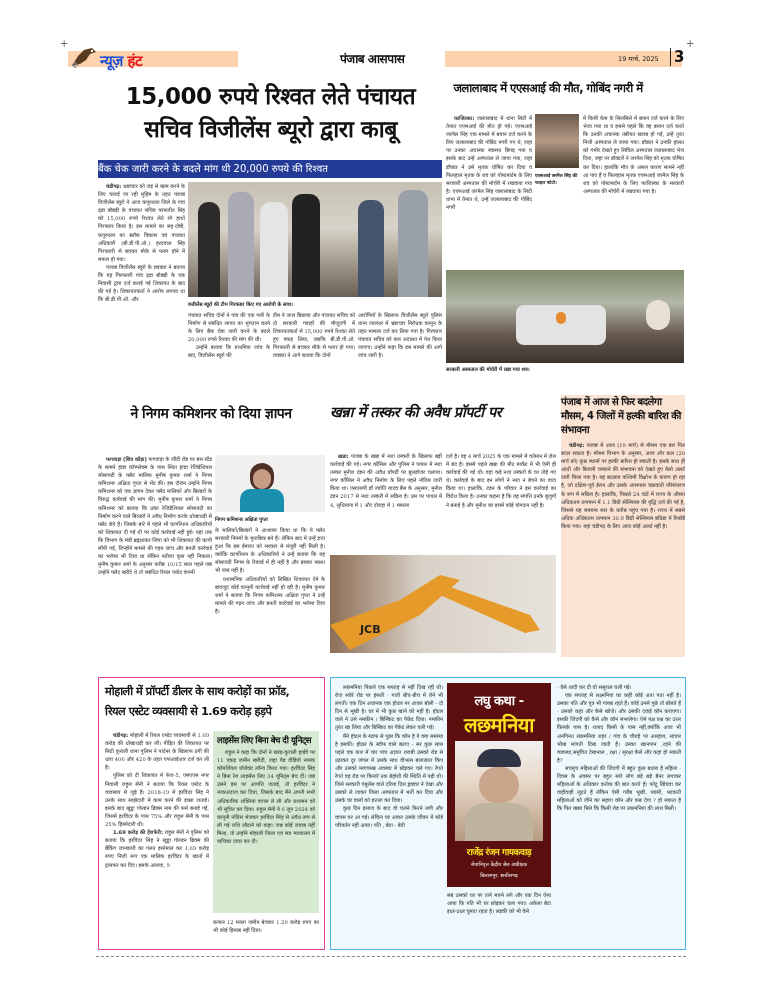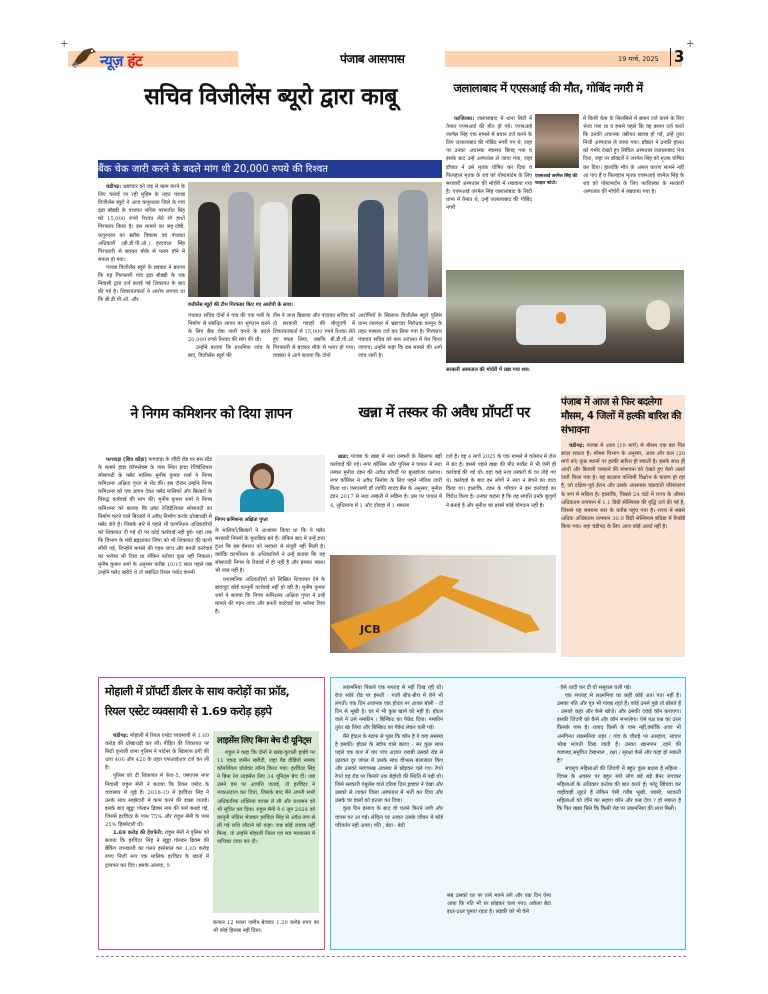--- a/index.html
+++ b/index.html
@@ -34,20 +34,21 @@
     <span style="color:#1d4ed8;">न्यूज़</span>
     <span style="color:#e0161b;">हंट</span>
   </span>
 </div>
 <div class="abs hdr-band" style="left:445px;top:51px;width:237px;"></div>
 <div class="abs hl" style="left:340px;top:50px;font-size:12px;">पंजाब आसपास</div>
 <div class="abs" style="left:618px;top:54px;font-size:6.5px;color:#222;">19 मार्च, 2025</div>
 <div class="abs hl" style="left:670px;top:48px;font-size:15px;border-left:1.5px solid #222;padding-left:3px;">3</div>
 
 <div class="abs hl" style="left:98px;top:80px;width:345px;text-align:center;font-size:23px;line-height:33px;">
+  <div>15,000 रुपये रिश्वत लेते पंचायत</div>
   <div>सचिव विजीलेंस ब्यूरो द्वारा काबू</div>
 </div>
 <div class="abs" style="left:98px;top:160px;width:344px;height:18px;background:#233a96;color:#fff;font-size:10px;line-height:18px;font-family:'DejaVu Sans',sans-serif;">बैंक चेक जारी करने के बदले मांग थी 20,000 रुपये की रिश्वत</div>
 <div class="col txt" style="left:98px;top:182px;width:87px;height:192px;overflow:hidden;">
   <p><b>चंडीगढ़:</b> <span>भ्रष्टाचार को जड़ से खत्म करने के लिए चलाई जा रही मुहिम के तहत पंजाब विजीलेंस ब्यूरो ने आज कपूरथला जिले के गांव ढ्डा बौबड़ी के पंचायत सचिव परमजीत सिंह को 15,000 रुपये रिश्वत लेते रंगे हाथों गिरफ्तार किया है। इस मामले का सह-दोषी, कपूरथला का ब्लॉक विकास एवं पंचायत अधिकारी (बी.डी.पी.ओ.) हरदयाल सिंह गिरफ्तारी से बचकर मौके से फरार होने में सफल हो गया।</span></p>
   <p>पंजाब विजीलेंस ब्यूरो के प्रवक्ता ने बताया कि यह गिरफ्तारी गांव ढ्डा बौबड़ी के एक निवासी द्वारा दर्ज कराई गई शिकायत के बाद की गई है। शिकायतकर्ता ने आरोप लगाया था कि बी.डी.पी.ओ. और</p>
 </div>
 <div class="abs photo" style="left:188px;top:182px;width:254px;height:115px;background:linear-gradient(#c6c0b4 0%, #d8d3c8 40%, #6a6055 100%);">
   <div class="abs" style="left:10px;top:20px;width:22px;height:95px;background:#2d2a2a;border-radius:10px 10px 0 0;"></div>
   <div class="abs" style="left:40px;top:10px;width:26px;height:105px;background:#a9aab3;border-radius:10px 10px 0 0;"></div>
@@ -96,21 +97,21 @@
   <div class="abs" style="left:35px;top:8px;width:24px;height:28px;background:#4e3026;border-radius:12px;"></div>
   <div class="abs" style="left:38px;top:14px;width:18px;height:20px;background:#c89d86;border-radius:9px;"></div>
   <div class="abs" style="left:25px;top:34px;width:44px;height:23px;background:#1b8fb0;border-radius:10px 10px 0 0;"></div>
 </div>
 <div class="abs cap" style="left:215px;top:516px;">निगम कमिशनर अक्षिता गुप्ता</div>
 <div class="col txt" style="left:215px;top:526px;width:110px;height:138px;overflow:hidden;">
   <p style="text-indent:0">के मालिकों/बिल्डरों ने आश्वस्त किया था कि ये फ्लैट सरकारी नियमों के मुताबिक बने हैं। लेकिन बाद में उन्हें ज्ञात हुआ कि इस ईमारत को सरकार से मंजूरी नहीं मिली है। क्योंकि कार्पोरेशन के अधिकारियों ने उन्हें बताया कि यह सोसायटी निगम के रिकार्ड में ही नहीं है और इसका नक्शा भी पास नहीं है।</p>
   <p>प्रशासनिक अधिकारियों को लिखित शिकायत देने के बावजूद कोई कानूनी कार्रवाई नहीं हो रही है। मुनीष कुमार शर्मा ने बताया कि निगम कमिशनर अक्षिता गुप्ता ने उन्हें मामले की गहन जांच और बनती कार्रवाई का भरोसा दिया है।</p>
 </div>
 
-<div class="abs hl" style="left:330px;top:401px;width:228px;text-align:center;font-size:14.5px;line-height:23px;">
+<div class="abs hl" style="left:330px;top:401px;width:228px;text-align:left;font-size:14.5px;line-height:23px;font-style:italic;">
   <div>खन्ना में तस्कर की अवैध प्रॉपर्टी पर</div>
 </div>
 <div class="col txt" style="left:330px;top:452px;width:112px;height:100px;overflow:hidden;">
   <p><b>खन्ना:</b> <span>पंजाब के खन्ना में नशा तस्करी के खिलाफ बड़ी कार्रवाई की गई। नगर कौंसिल और पुलिस ने पायल में नशा तस्कर मुनीश टंडन की अवैध प्रॉपर्टी पर बुलडोजर चलाया। नगर कौंसिल ने अवैध निर्माण के लिए पहले नोटिस जारी किया था। एसएसपी डॉ ज्योति यादव बैंस के अनुसार, मुनीश टंडन 2017 से नशा तस्करी में सक्रिय है। उस पर पायल में 4, लुधियाना में 1 और दोराहा में 1 मामला</span></p>
 </div>
 <div class="col txt" style="left:446px;top:452px;width:110px;height:100px;overflow:hidden;">
   <p style="text-indent:0">दर्ज है। वह 4 मार्च 2025 के एक मामले में वर्तमान में जेल में बंद है। इससे पहले खन्ना की मीट मार्केट में भी ऐसी ही कार्रवाई की गई थी। वहां कई नशा तस्करों के घर तोड़े गए थे। कार्रवाई के बाद इन लोगों ने नशा न बेचने का वादा किया था। हालांकि, टंडन के परिवार ने इस कार्रवाई का विरोध किया है। उनका कहना है कि यह संपत्ति उनके बुजुर्गों ने बनाई है और मुनीश का इसमें कोई योगदान नहीं है।</p>
 </div>
 <div class="abs photo" style="left:330px;top:555px;width:226px;height:98px;background:linear-gradient(90deg,#8d6e56,#d9d1c7 40%,#e7e3dc);">
   <svg width="226" height="98" style="position:absolute;left:0;top:0">
@@ -148,20 +149,32 @@
   </div>
 </div>
 <div class="abs" style="left:96px;top:956px;width:590px;border-top:1px dashed #888;"></div>
 
 <div class="abs" style="left:330px;top:677px;width:356px;height:273px;border:1.5px solid #49b6e8;background:#eef8fd;">
   <div class="col txt" style="left:4px;top:5px;width:108px;height:262px;overflow:hidden;">
     <p>लछमनिया पिछले एक सप्ताह से नहीं दिख रही थी। रोज सवेरे रोड पर हंसती - गाती बीच-बीच में रोने भी लगती। एक दिन अचानक एक होटल पर आकर बोली - दो दिन से भूखी है। घर में भी कुछ खाने को नहीं है। होटल वाले ने उसे नमकीन / बिस्किट का पैकेट दिया। नमकीन तुरंत खा लिया और बिस्किट का पैकेट लेकर चली गई।</p>
     <p>मैंने होटल के स्टाफ से पूछा कि कौन है ये क्या समस्या है इसकी। होटल के स्टॉफ वाले बताए - सर कुछ साल पहले एक कार में चार पांच अज्ञात शराबी उसको रोड से उठाकर दूर जंगल में उसके साथ वीभत्स बलात्कार किए और उसको मरणासन्न अवस्था में छोड़कर चले गए। रेंगते रेंगते वह रोड पर किनारे तक बेहोशी की स्थिति में पड़ी थी। जिसे सरकारी एंबुलेंस वाले दरिया दिल ड्राइवर ने देखा और उसको ले जाकर जिला अस्पताल में भर्ती कर दिया और उसके घर वालों को इत्तला कर दिया।</p>
     <p>कुछ दिन इलाज के बाद वो चलने फिरने लगी और वापस घर आ गई। लेकिन घर आकर उसके जीवन में कोई परिवर्तन नहीं आया। पति , बेटा - बेटी</p>
   </div>
+  <div class="abs" style="left:116px;top:5px;width:104px;height:204px;background:#5a0e0e;">
+    <div class="hl" style="color:#fff;font-size:13px;text-align:center;margin-top:8px;">लघु कथा -</div>
+    <div class="hl" style="color:#fde321;font-size:20px;text-align:center;margin-top:2px;">लछमनिया</div>
+    <div class="abs photo" style="left:8px;top:58px;width:88px;height:100px;background:linear-gradient(#f0f0f0 0%, #e8d9c9 40%, #b69a80 100%);">
+      <div class="abs" style="left:22px;top:8px;width:44px;height:18px;background:#2f3544;border-radius:20px 20px 4px 4px;"></div>
+      <div class="abs" style="left:24px;top:26px;width:40px;height:36px;background:#c9a58b;border-radius:18px;"></div>
+      <div class="abs" style="left:10px;top:62px;width:68px;height:38px;background:#bfb49e;border-radius:20px 20px 0 0;"></div>
+    </div>
+    <div class="hl" style="position:absolute;top:162px;width:104px;color:#fde321;font-size:9px;text-align:center;">राजेंद्र रंजन गायकवाड़</div>
+    <div style="position:absolute;top:178px;width:104px;color:#fff;font-size:5px;text-align:center;">सेवानिवृत्त केंद्रीय जेल अधीक्षक</div>
+    <div style="position:absolute;top:189px;width:104px;color:#fff;font-size:5px;text-align:center;">बिलासपुर, छत्तीसगढ़</div>
+  </div>
   <div class="col txt" style="left:116px;top:213px;width:104px;height:54px;overflow:hidden;">
     <p style="text-indent:0">सब उसको घर पर ताने मारने लगे और एक दिन ऐसा आया कि पति भी घर छोड़कर चला गया। अकेला बेटा इधर-उधर घूमता रहता है। लड़की को भी वैसे</p>
   </div>
   <div class="col txt" style="left:226px;top:5px;width:124px;height:262px;overflow:hidden;">
     <p style="text-indent:0">- वैसे शादी कर दी वो ससुराल चली गई।</p>
     <p>एक सप्ताह से लक्ष्मनिया का कहीं कोई अता पता नहीं है। उसका पति और पुत्र भी गायब रहते हैं। कोई उनसे पूछे तो बोलते हैं - उसको कहां और कैसे खोजे। और उसकी दवाई कौन कराएगा। इसकी जिंदगी को कैसे और कौन संभालेगा। ऐसे यक्ष प्रश्न का उत्तर किसके पास है। शायद किसी के पास नहीं,क्योंकि आज भी अनगिनत लछमनिया शहर / गांव के चौराहे पर असहाय, लाचार भीख मांगती दिख जाती हैं। उनका खानपान ,रहने की व्यवस्था,समुचित देखभाल , रक्षा / सुरक्षा कैसे और कहां हो सकती है?</p>
     <p>सचमुच महिलाओं की जिंदगी में बहुत कुछ बदला है महिला - दिवस के अवसर पर बहुत सारे लोग बड़े बड़े बैनर लगाकर महिलाओं के अधिकार कर्तव्य की बात करते हैं। फोटू खिंचवा कर वाहीवाही लूटते हैं लेकिन ऐसी गरीब भूखी, प्यासी, भटकती महिलाओं को जीने का सहारा कौन और कब देगा ? हो सकता है कि फिर खबर मिले कि किसी रोड पर लछमनिया की लाश मिली।</p>
   </div>
 </div>
 

